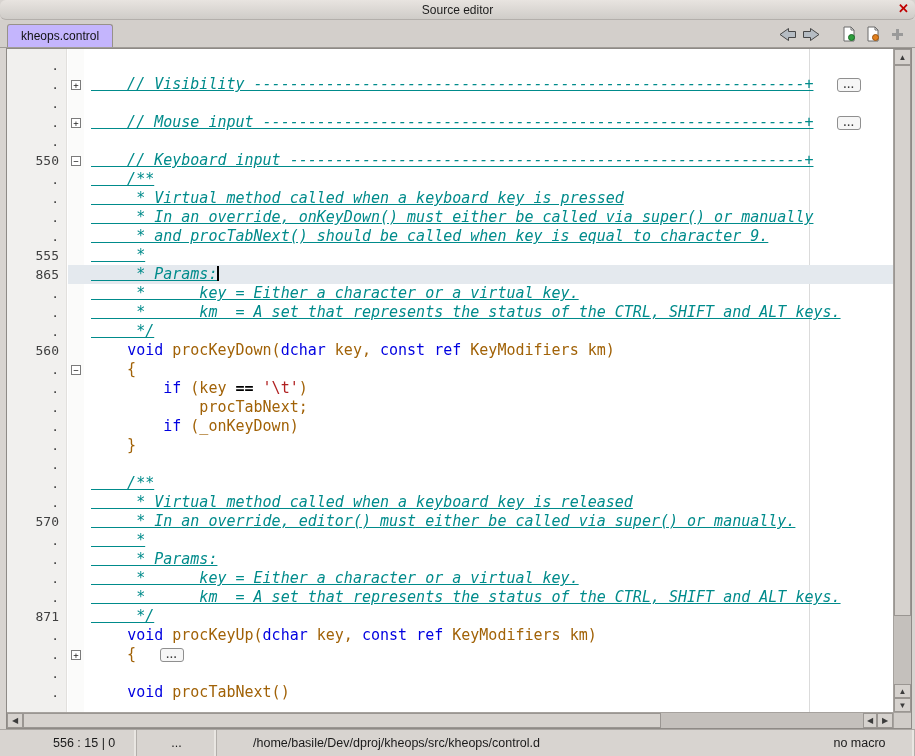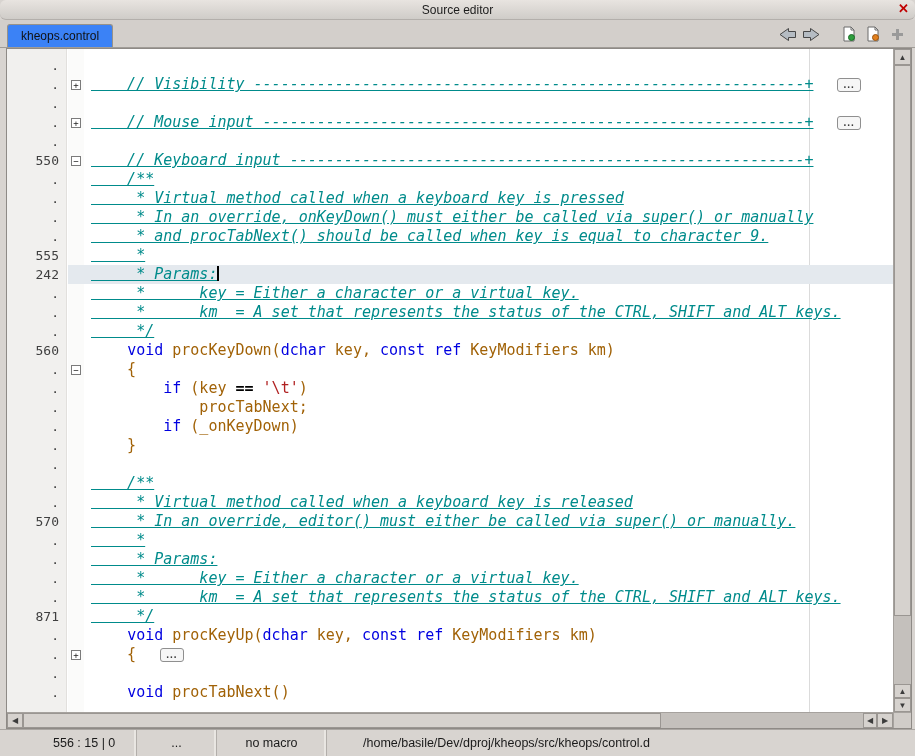--- a/index.html
+++ b/index.html
@@ -7,21 +7,21 @@
   body{font-family:"Liberation Sans",sans-serif;background:#d8d4d0;}
   .window{width:915px;height:756px;display:flex;flex-direction:column;background:#d8d4d0;}
 
   
   .titlebar{height:20px;flex:0 0 20px;display:flex;align-items:center;justify-content:center;position:relative;
     background:linear-gradient(#e8e4e0,#cfccc8);border-bottom:1px solid #b3afab;font-size:12px;color:#1c1c1c;border-radius:6px;}
   .closebtn{position:absolute;right:6px;top:1px;color:#c00000;font-weight:bold;font-size:13px;cursor:default;}
 
   
   .tabbar{height:28px;flex:0 0 28px;display:flex;align-items:flex-end;background:#d3cfcb;border-bottom:1px solid #a09c97;position:relative;}
-  .tab{margin-left:7px;height:23px;padding:0 13px;display:flex;align-items:center;background:#3b82f6;
+  .tab{margin-left:7px;height:23px;padding:0 13px;display:flex;align-items:center;background:#c4b5fd;
     border:1px solid #979289;border-bottom:none;border-radius:3px 3px 0 0;font-size:12px;color:#111;}
   .toolbar{position:absolute;right:6px;top:3px;height:22px;display:flex;align-items:center;}
   .tbtn{width:24px;height:22px;display:flex;align-items:center;justify-content:center;}
   .tbtn.gap{margin-left:14px;}
   .tbtn svg{display:block;}
 
   
   .editor-wrap{flex:1;margin:0 3px 0 6px;border:1px solid #8e8a86;background:#fff;display:flex;flex-direction:column;min-height:0;}
   .editor-main{flex:1;display:flex;min-height:0;}
   .code-area{flex:1;position:relative;overflow:hidden;padding-top:7px;background:#fff;}
@@ -190,21 +190,21 @@
               <div class="gut">.</div>
               <div class="fold"></div>
               <div class="code"><span class="tok-c">     * and procTabNext() should be called when key is equal to character 9.</span></div>
             </div>
             <div class="row">
               <div class="gut">555</div>
               <div class="fold"></div>
               <div class="code"><span class="tok-c">     *</span></div>
             </div>
             <div class="row current">
-              <div class="gut">242</div>
+              <div class="gut">865</div>
               <div class="fold"></div>
               <div class="code"><span class="tok-c">     * Params:</span><span class="caret"></span></div>
             </div>
             <div class="row">
               <div class="gut">.</div>
               <div class="fold"></div>
               <div class="code"><span class="tok-c">     *      key = Either a character or a virtual key.</span></div>
             </div>
             <div class="row">
               <div class="gut">.</div>
@@ -347,17 +347,17 @@
             <span>▶</span>
           </div>
       </div>
       <div class="corner"></div>
     </div>
   </div>
 
   <div class="statusbar">
     <div class="panel p1">556 : 15 | 0</div>
     <div class="panel p2">...</div>
+    <div class="panel p4">/home/basile/Dev/dproj/kheops/src/kheops/control.d</div>
     <div class="panel p3">no macro</div>
-    <div class="panel p4">/home/basile/Dev/dproj/kheops/src/kheops/control.d</div>
   </div>
 
 </div>
 
 </body></html>

